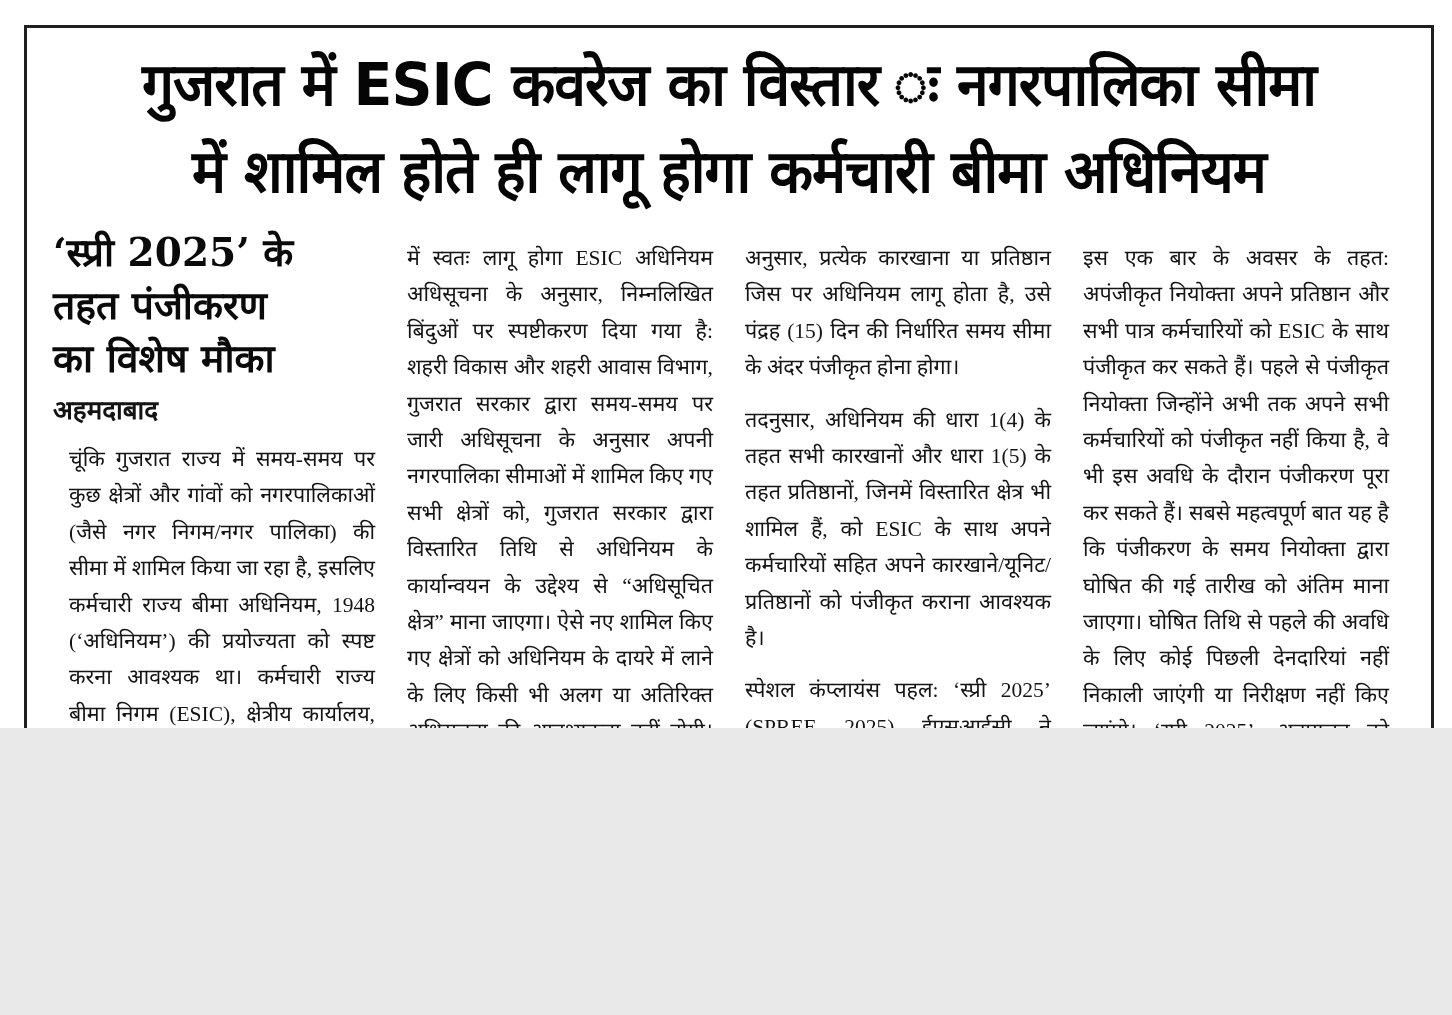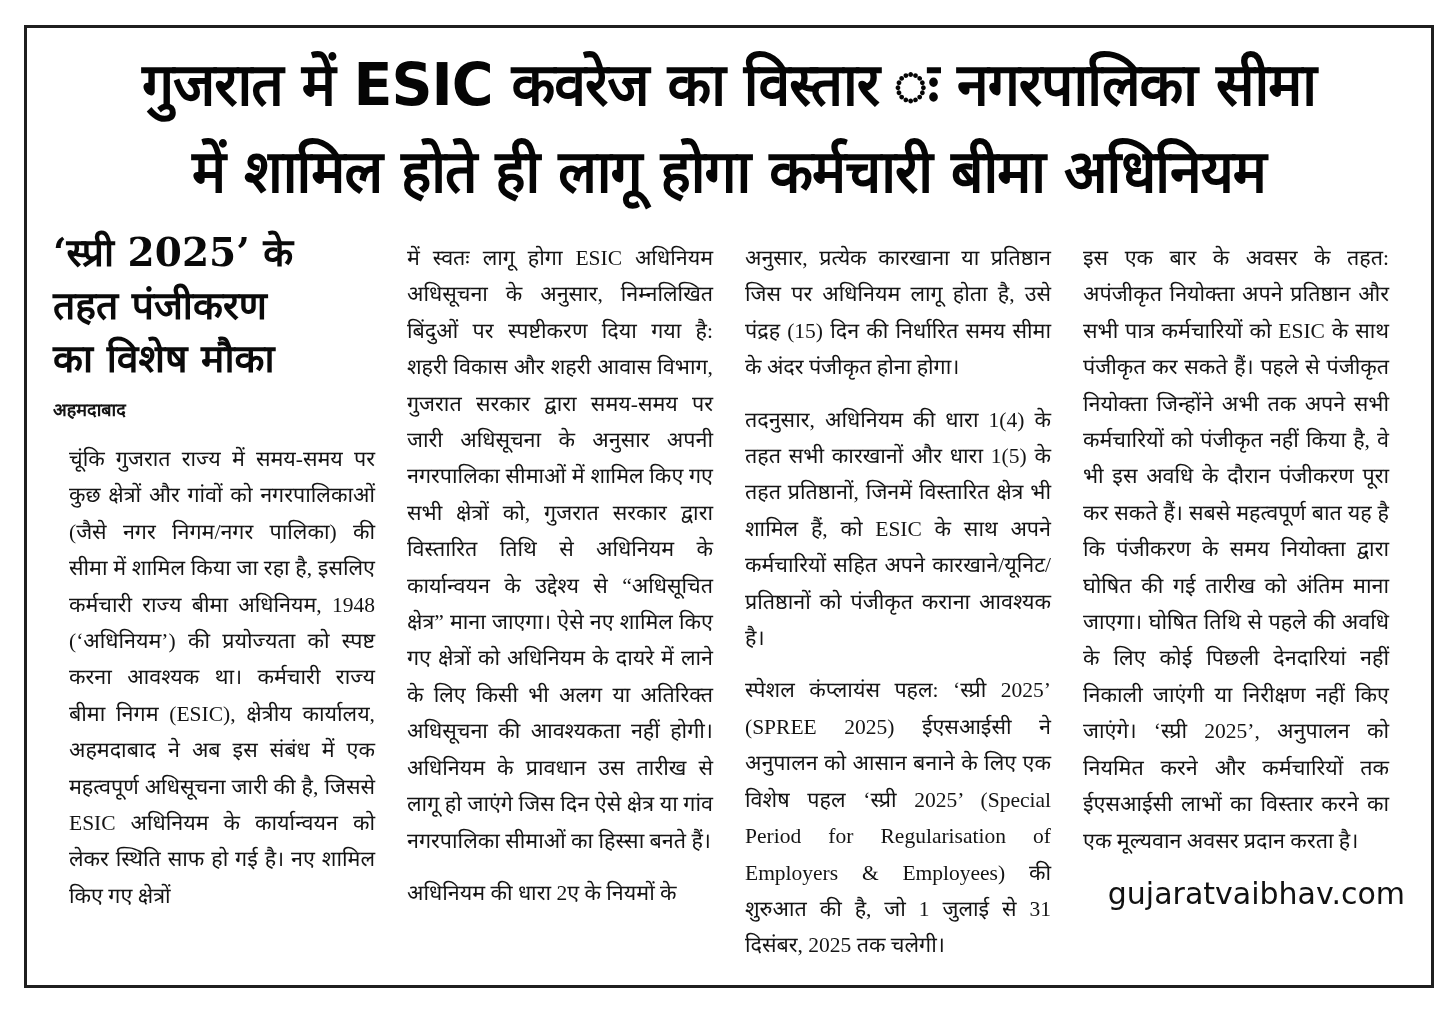--- a/index.html
+++ b/index.html
@@ -1,19 +1,19 @@
 <!DOCTYPE html>
 <html lang="hi"><head>
 <meta charset="utf-8">
 <style>
   html, body { margin: 0; padding: 0; background: #e9e9e9; }
   .page {
     position: relative;
     width: 1452px;
-    height: 1015px;
+    height: 728px;
     background: #ffffff;
     font-family: "Liberation Serif", "DejaVu Serif", serif;
     color: #111111;
     overflow: hidden;
   }
   .frame {
     position: absolute;
     left: 24px;
     top: 25px;
     width: 1410px;
@@ -54,23 +54,23 @@
     margin: 2px 0 10px 0;
     font-family: "DejaVu Serif", "Liberation Serif", serif;
     font-weight: 700;
     font-size: 39px;
     line-height: 53px;
     text-align: left;
     color: #0a0a0a;
   }
   .subhead .sh-line { display: block; white-space: nowrap; }
   .dateline {
-    font-family: Liberation Serif, serif;
+    font-family: Liberation Sans, sans-serif;
     font-weight: 700;
-    font-size: 18px;
+    font-size: 26px;
     line-height: 30px;
     margin: 2px 0 6px 0;
     text-align: left;
   }
   .website {
     margin-top: 8px;
     text-align: right;
     font-family: "DejaVu Sans", "Liberation Sans", sans-serif;
     font-size: 30px;
     line-height: 38px;

